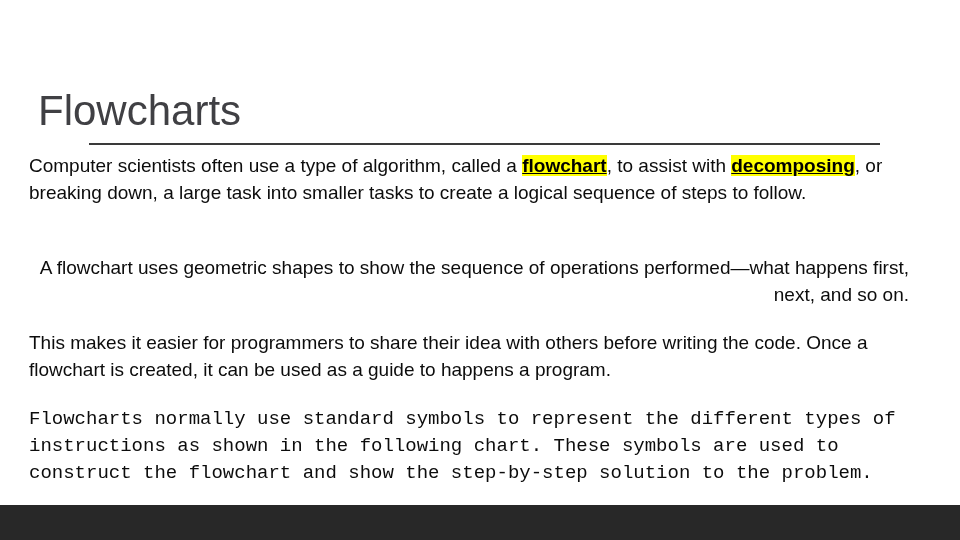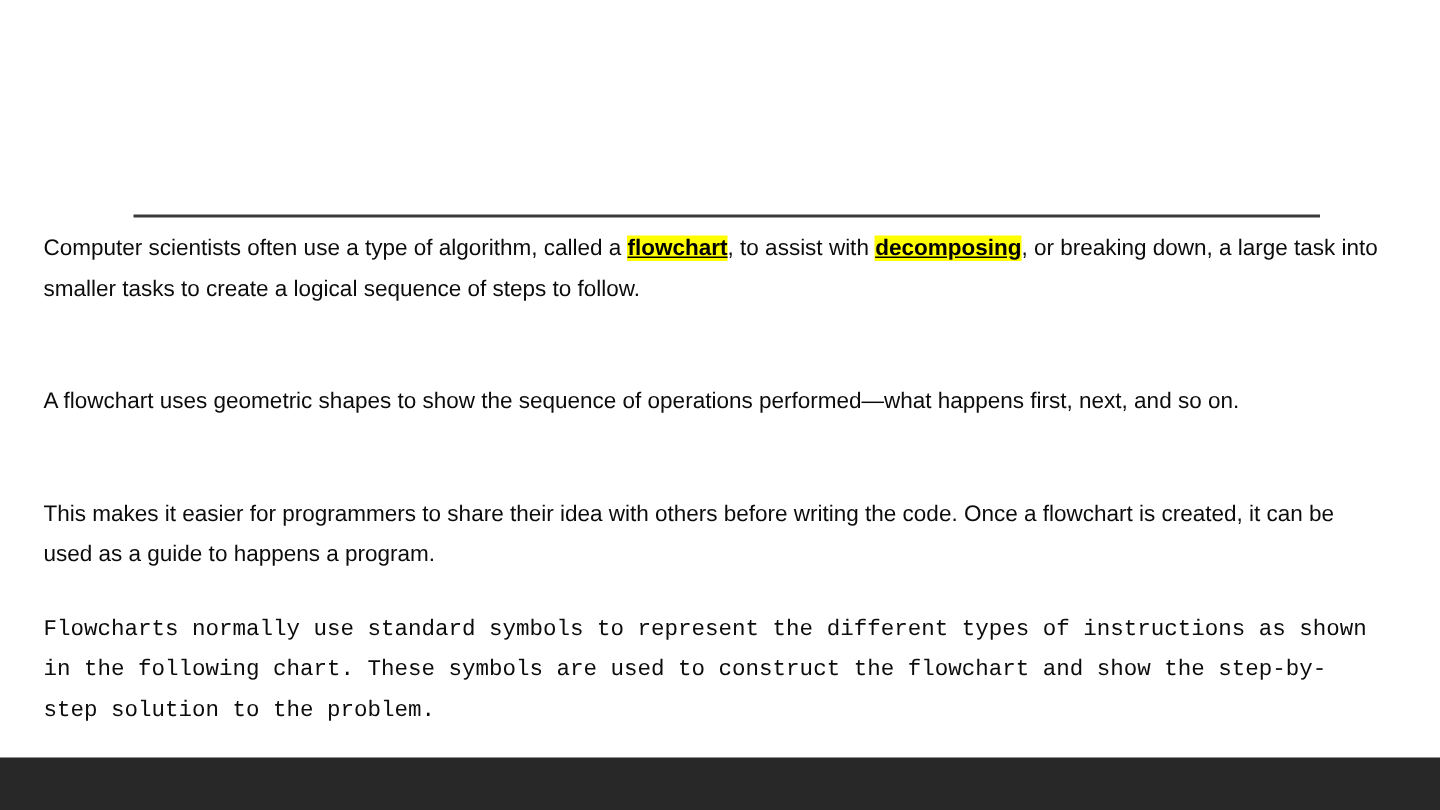--- a/index.html
+++ b/index.html
@@ -56,28 +56,28 @@
     position: absolute;
     left: 0;
     top: 150px;
     width: 960px;
   }
   .para {
     position: absolute;
     left: 29px;
     width: 900px;
     margin: 0;
-    font-size: 15px;
+    font-size: 19px;
     line-height: 27px;
     color: #0c0c0c;
     text-align: left;
     font-weight: 400;
   }
   #para-1 { top: 2px;   width: 900px; }
-  #para-2 { top: 104px; width: 880px; }
+  #para-2 { top: 104px; width: 880px; text-align: right; }
   #para-3 { top: 179px; width: 880px; }
   #para-4 { top: 256px; width: 885px; font-family: Liberation Mono, monospace; }
 
   .hl {
     background: #ffff00;
     font-weight: bold;
     text-decoration: underline;
     text-underline-offset: 1px;
     color: #000000;
   }
@@ -90,20 +90,23 @@
     width: 960px;
     height: 35px;
     background: #282828;
   }
 </style>
 </head>
 <body>
 
 <div id="slide">
 
+  <div id="title-block">
+    <h1 id="slide-title">Flowcharts</h1>
+  </div>
 
   <div id="title-rule"></div>
 
   <div id="body-block">
 
     <p class="para" id="para-1"><span>Computer scientists often use a type of algorithm, called a </span><span class="hl">flowchart</span><span>, to assist with </span><span class="hl">decomposing</span><span>, or breaking down, a large task into smaller tasks to create a logical sequence of steps to follow.</span></p>
 
     <p class="para" id="para-2">A flowchart uses geometric shapes to show the sequence of operations performed—what happens first, next, and so on.</p>
 
     <p class="para" id="para-3">This makes it easier for programmers to share their idea with others before writing the code. Once a flowchart is created, it can be used as a guide to happens a program.</p>

